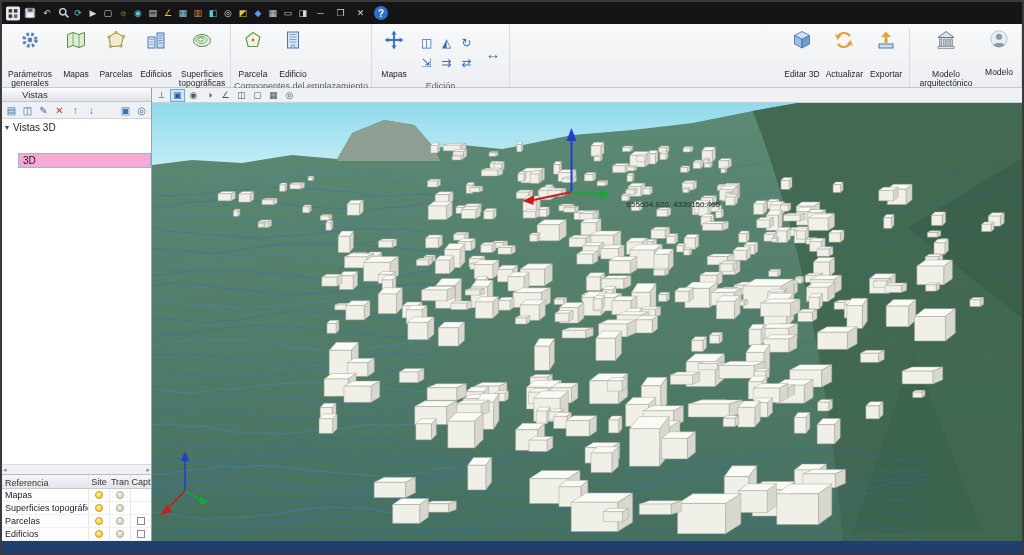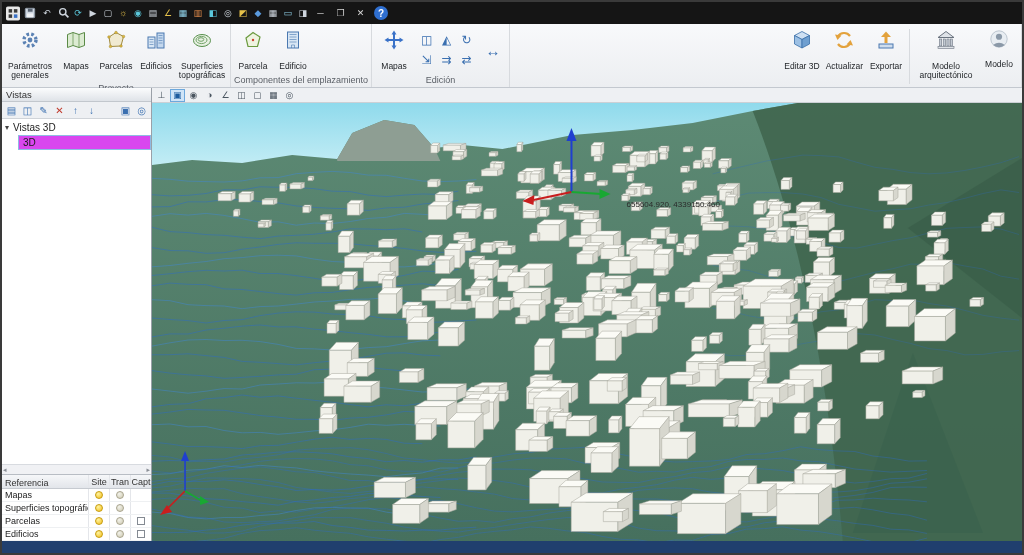--- a/index.html
+++ b/index.html
@@ -15,41 +15,41 @@
   .mini-icon{width:14px;height:16px;font-size:9px;display:flex;align-items:center;justify-content:center;color:#cfd6de;cursor:pointer}
   .win-btn{width:19px;height:16px;display:flex;align-items:center;justify-content:center;font-size:9px;color:#d8d8d8;cursor:pointer}
   .help-circle{width:14px;height:14px;border-radius:50%;background:#2f6fd0;color:#fff;font-size:10px;font-weight:bold;display:flex;align-items:center;justify-content:center;margin-left:3px;cursor:pointer}
 
   
   .ribbon{height:64px;background:linear-gradient(#f8f9fb,#eceef1);border-bottom:1px solid #c3c8cf;display:flex;flex:0 0 auto}
   .rgroup{display:flex;flex-direction:column;border-right:1px solid #d7dade;padding:2px 3px 0}
   .rgroup.push-right{margin-left:auto}
   .rbuttons{flex:1;display:flex;align-items:stretch;gap:2px}
   .rbtn{min-width:38px;max-width:50px;display:flex;flex-direction:column;align-items:center;padding:2px 1px 0;border:1px solid transparent;border-radius:2px;cursor:pointer}
-  .rbtn .lbl{font-size:8.5px;line-height:1.1;text-align:center;color:#23262a;margin-top:11px}
+  .rbtn .lbl{font-size:8.5px;line-height:1.1;text-align:center;color:#23262a;margin-top:19px}
   .rbtn.w64{max-width:64px;min-width:60px}
   .ric{width:22px;height:22px;flex:0 0 auto}
   .glabel{height:13px;font-size:9px;color:#5a5f66;text-align:center;line-height:13px;white-space:nowrap}
   .smallgrid{display:grid;grid-template-columns:repeat(3,19px);grid-auto-rows:19px;gap:1px;align-content:center;margin:0 2px}
   .sicon{display:flex;align-items:center;justify-content:center;font-size:12px;color:#3a6fb0;border:1px solid transparent;cursor:pointer}
   .stretchbtn{display:flex;align-items:center;justify-content:center;width:26px;font-size:15px;color:#3a6fb0;border:1px solid transparent;cursor:pointer}
   .vsep{width:1px;background:#d7dade;margin:3px 2px}
   .avatar{width:20px;height:20px}
 
   
   .main{flex:1;display:flex;min-height:0}
   .sidebar{width:150px;flex:0 0 auto;border-right:1px solid #9aa0a8;display:flex;flex-direction:column;background:#fff}
-  .panel-header{height:14px;background:linear-gradient(#fbfcfd,#dfe3e8);border-bottom:1px solid #c2c7cd;font-size:9.5px;color:#333;padding-left:4px;line-height:14px;flex:0 0 auto}
+  .panel-header{height:14px;background:linear-gradient(#fbfcfd,#dfe3e8);border-bottom:1px solid #c2c7cd;font-size:9.5px;color:#333;padding-left:20px;line-height:14px;flex:0 0 auto}
   .side-toolbar{height:17px;background:#eef0f3;border-bottom:1px solid #d0d4d9;display:flex;align-items:center;padding:0 2px;flex:0 0 auto}
   .side-toolbar .spacer{flex:1}
   .sicon2{width:15px;height:15px;font-size:10px;color:#3a6fb0;display:flex;align-items:center;justify-content:center;cursor:pointer}
   .tree{flex:1;overflow:hidden;font-size:10px;color:#222;padding-top:2px;background:#fff}
   .tree-root{display:flex;align-items:center;gap:4px;padding:1px 3px;cursor:pointer}
   .tree-root .tri{font-size:8px;color:#444}
-  .tree-child{margin-left:16px;margin-top:1px;padding:1px 4px;background:#d946ef;border:1px solid #8fbbe2;color:#1a1a1a;cursor:pointer}
+  .tree-child{margin-left:16px;margin-top:19px;padding:1px 4px;background:#f9a8d4;border:1px solid #8fbbe2;color:#1a1a1a;cursor:pointer}
   .hscroll{height:10px;background:#f0f1f4;border-top:1px solid #d8dbe0;display:flex;justify-content:space-between;align-items:center;font-size:7px;color:#8a8f96;padding:0 1px;flex:0 0 auto}
   .ref-table{flex:0 0 auto;border-top:1px solid #b8bdc4;font-size:9px;background:#fff}
   .ref-head{display:flex;background:linear-gradient(#f6f7f9,#e2e5ea);border-bottom:1px solid #c6cad0;height:14px;align-items:flex-end;color:#333}
   .ref-row{display:flex;height:13px;align-items:center;border-bottom:1px solid #eef0f2;color:#222}
   .col-name{flex:1;padding-left:3px;white-space:nowrap;overflow:hidden}
   .colc{width:21px;height:100%;display:flex;align-items:center;justify-content:center;border-left:1px solid #e4e6ea;flex:0 0 auto}
   .bulb{width:8px;height:8px;border-radius:50%;background:radial-gradient(circle at 35% 30%,#fff4a0,#f2be1e);border:1px solid #c79d10}
   .bulb.dim{background:radial-gradient(circle at 35% 30%,#f2f2ea,#cfcab2);border-color:#a8a48e}
   .chk{width:8px;height:8px;border:1px solid #848a92;background:#fff}
 

